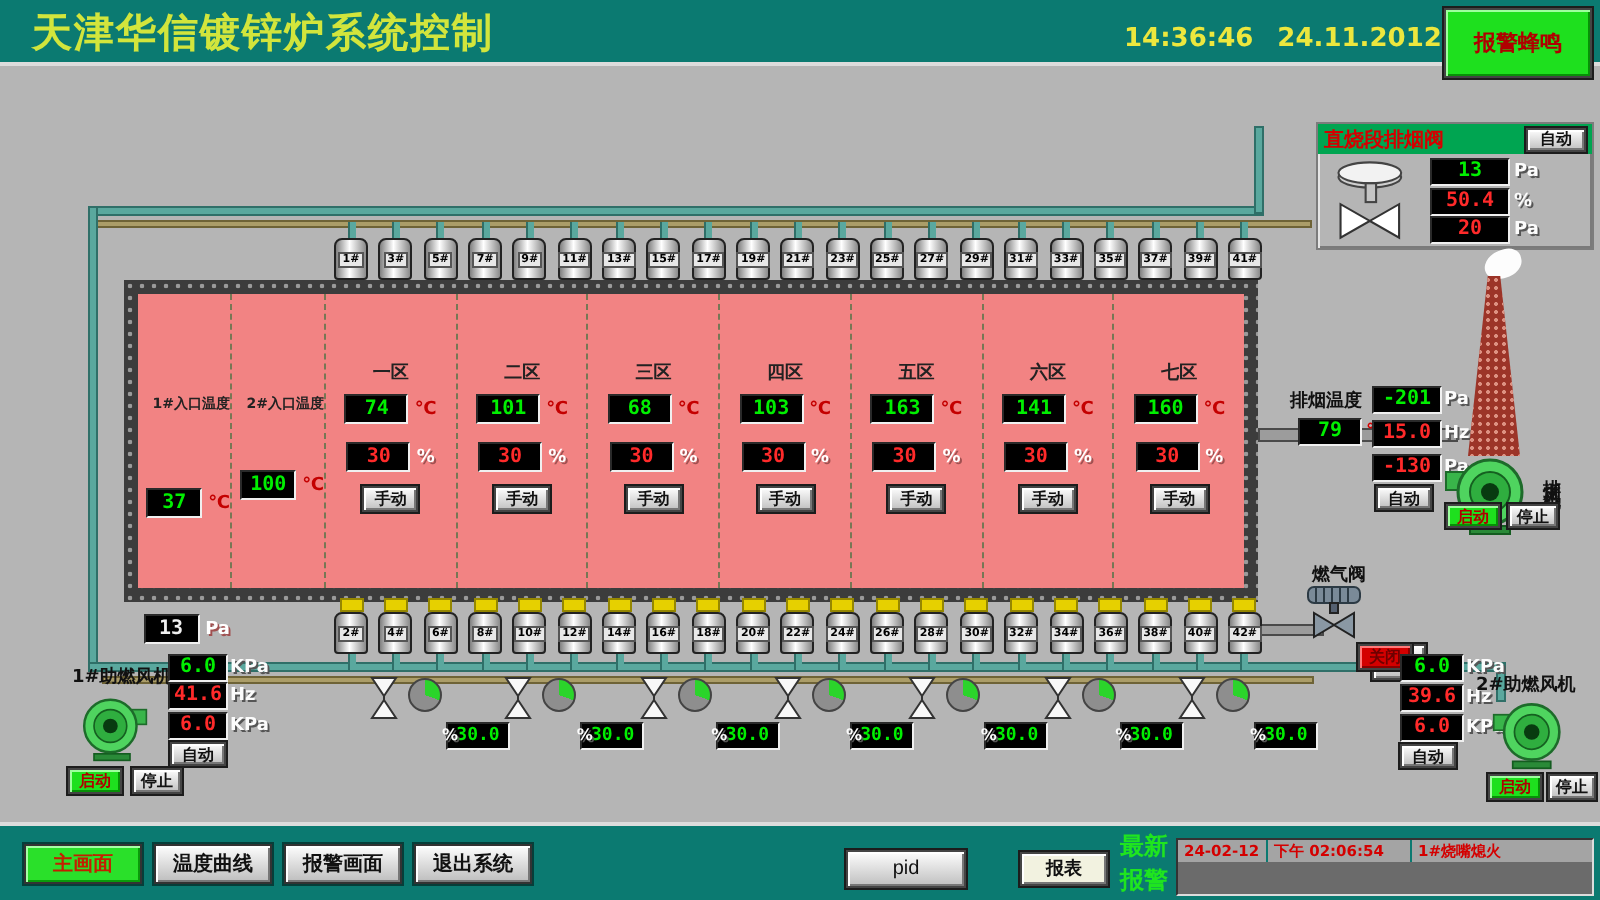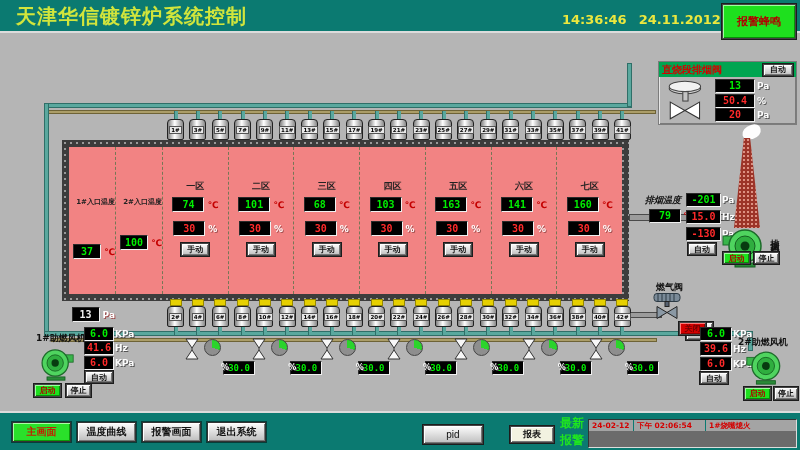--- a/index.html
+++ b/index.html
@@ -617,21 +617,21 @@
         <path d="M2 2 L14 2 L8 11 Z" fill="#f8f8f8" stroke="#333"></path>
         <path d="M2 22 L14 22 L8 13 Z" fill="#f8f8f8" stroke="#333"></path>
         <line x1="8" y1="11" x2="8" y2="13" stroke="#333"></line>
       </svg>
       <div class="pie"></div>
       <span class="vbox">30.0</span>
       <span class="vpct">%</span>
     </div>
     </div>
 
-  <span class="lbl" style="left:645px;top:194px;font-style:italic;">排烟温度</span>
+  <span class="lbl" style="left:645px;top:194px;">排烟温度</span>
   <span class="disp" style="left:649px;top:209px;width:30px;">79</span>
   <span class="u c" style="left:683px;top:211px;">℃</span>
   <span class="disp" style="left:686px;top:193px;width:33px;">-201</span>
   <span class="u" style="left:722px;top:195px;">Pa</span>
   <span class="disp red" style="left:686px;top:210px;width:33px;">15.0</span>
   <span class="u" style="left:722px;top:212px;">Hz</span>
   <span class="disp red" style="left:686px;top:227px;width:33px;">-130</span>
   <span class="u" style="left:722px;top:229px;">Pa</span>
   <button class="b abs" style="left:688px;top:243px;width:28px;height:12px;font-size:8px;">自动</button>
   <div class="smoke"></div>

